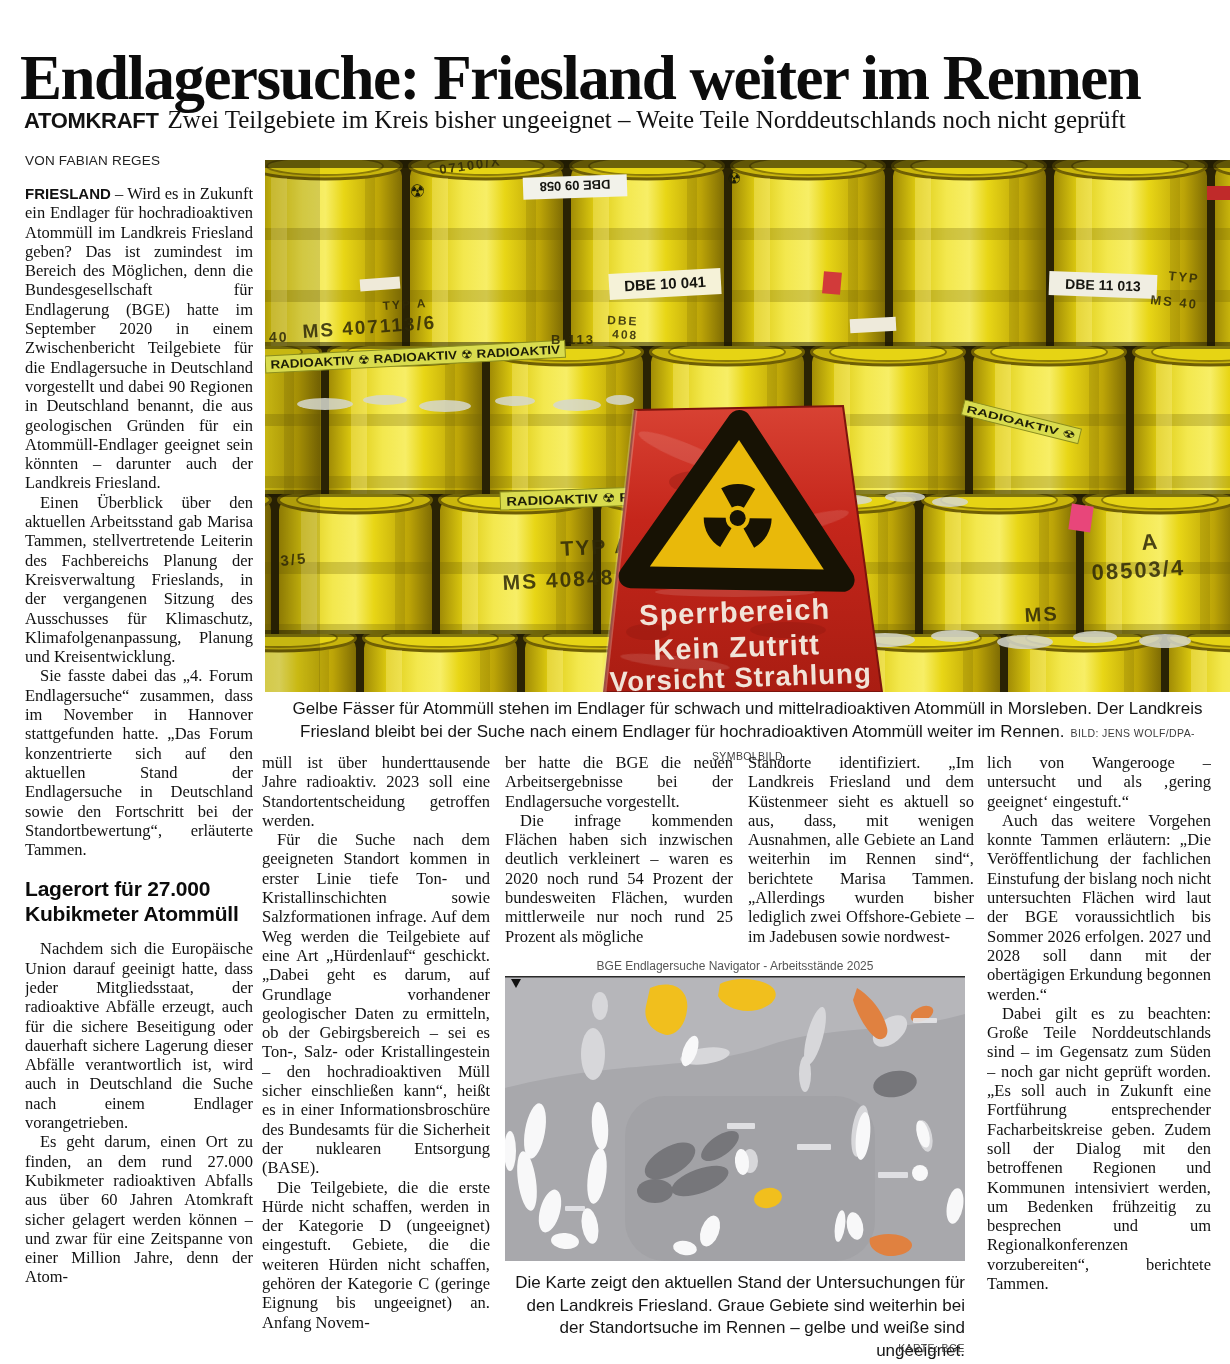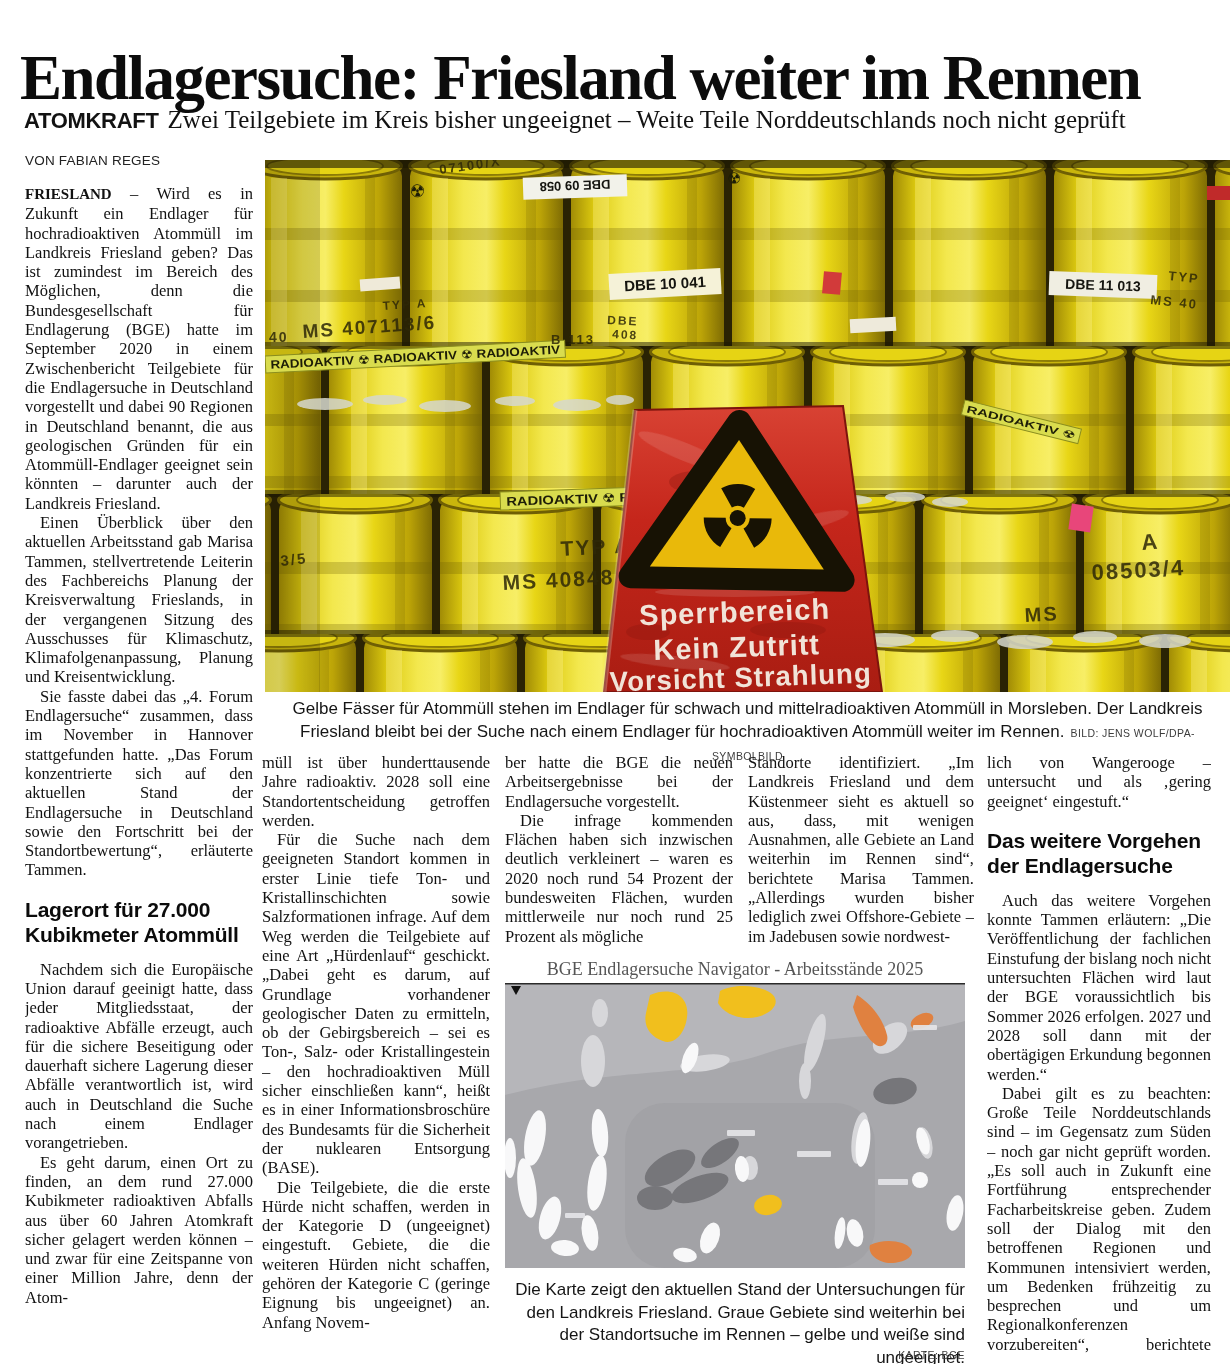--- a/index.html
+++ b/index.html
@@ -31,37 +31,37 @@
   .col-left { left:25px;  top:184px; width:228px; height:1180px; overflow:hidden; }
   .col-2    { left:262px; top:753px; width:228px; height:611px; overflow:hidden; }
   .col-3    { left:505px; top:753px; width:228px; height:200px; overflow:hidden; }
   .col-4    { left:748px; top:753px; width:226px; height:200px; overflow:hidden; }
   .col-5    { left:987px; top:753px; width:224px; height:600px; overflow:hidden; }
   .subhead {
     font-family:"Liberation Sans","DejaVu Sans",sans-serif;
     font-weight:700; font-size:21px; line-height:25px; letter-spacing:-.2px;
     color:#0b0b0b; text-align:left; text-indent:0; margin:17px 0 13px;
   }
-  .dateline { font-family:Liberation Serif, serif; font-weight:700; font-size:15px; }
+  .dateline { font-family:Liberation Sans, sans-serif; font-weight:700; font-size:15px; }
   
   .photo { left:265px; top:160px; width:965px; height:532px; }
   .caption {
     left:265px; top:698px; width:965px;
     font-family:"Liberation Sans","DejaVu Sans",sans-serif;
     font-size:17px; line-height:22.5px; color:#151515; text-align:center;
   }
   .credit {
     font-family:"Liberation Sans","DejaVu Sans",sans-serif;
     font-size:10.5px; letter-spacing:.4px; color:#3c3c3c; margin-left:6px;
   }
   
   .map-block { left:505px; top:959px; width:460px; }
   .map-title {
-    font-family:Liberation Serif, serif;
-    font-size:18px; color:#555; text-align:center; margin:0 0 3px 0;
+    font-family:Liberation Sans, sans-serif;
+    font-size:12px; color:#555; text-align:center; margin:0 0 3px 0;
   }
   .map-caption {
     position:relative; margin-top:7px;
     font-family:"Liberation Sans","DejaVu Sans",sans-serif;
     font-size:17px; line-height:22.5px; color:#151515; text-align:right;
   }
   .map-credit { position:absolute; right:0; bottom:3px; }
   svg text { font-family:"Liberation Sans","DejaVu Sans",sans-serif; }
   .stencil { font-weight:700; fill:#2e2808; letter-spacing:2px; opacity:.85; }
   .sticker-text { font-weight:700; fill:#14140f; }
@@ -254,34 +254,33 @@
     <text class="sign-text" x="472" y="497" text-anchor="middle" font-size="29" transform="rotate(-2 472 497)">Kein Zutritt</text>
     <text class="sign-text" x="476" y="527" text-anchor="middle" font-size="28" textLength="262" lengthAdjust="spacingAndGlyphs" transform="rotate(-2 476 527)">Vorsicht Strahlung</text>
   </g>
 </svg>
 
 <div class="abs caption">
   <span>Gelbe Fässer für Atommüll stehen im Endlager für schwach und mittelradioaktiven Atommüll in Morsleben. Der Landkreis Friesland bleibt bei der Suche nach einem Endlager für hochradioaktiven Atommüll weiter im Rennen.</span><span class="credit">BILD: JENS WOLF/DPA-SYMBOLBILD</span>
 </div>
 
 <div class="abs bodycol col-2">
-  <p>müll ist über hunderttausende Jahre radioaktiv. 2028 soll eine Standortentscheidung getroffen werden.</p>
+  <p>müll ist über hunderttausende Jahre radioaktiv. 2023 soll eine Standortentscheidung getroffen werden.</p>
   <p class="ind">Für die Suche nach dem geeigneten Standort kommen in erster Linie tiefe Ton- und Kristallinschichten sowie Salzformationen infrage. Auf dem Weg werden die Teilgebiete auf eine Art „Hürdenlauf“ geschickt. „Dabei geht es darum, auf Grundlage vorhandener geologischer Daten zu ermitteln, ob der Gebirgsbereich – sei es Ton-, Salz- oder Kristallingestein – den hochradioaktiven Müll sicher einschließen kann“, heißt es in einer Informationsbroschüre des Bundesamts für die Sicherheit der nuklearen Entsorgung (BASE).</p>
   <p class="ind">Die Teilgebiete, die die erste Hürde nicht schaffen, werden in der Kategorie D (ungeeignet) eingestuft. Gebiete, die die weiteren Hürden nicht schaffen, gehören der Kategorie C (geringe Eignung bis ungeeignet) an. Anfang Novem-</p>
 </div>
 <div class="abs bodycol col-3">
   <p>ber hatte die BGE die neuen Arbeitsergebnisse bei der Endlagersuche vorgestellt.</p>
   <p class="ind">Die infrage kommenden Flächen haben sich inzwischen deutlich verkleinert – waren es 2020 noch rund 54 Prozent der bundesweiten Flächen, wurden mittlerweile nur noch rund 25 Prozent als mögliche</p>
 </div>
 <div class="abs bodycol col-4">
   <p>Standorte identifiziert. „Im Landkreis Friesland und dem Küstenmeer sieht es aktuell so aus, dass, mit wenigen Ausnahmen, alle Gebiete an Land weiterhin im Rennen sind“, berichtete Marisa Tammen. „Allerdings wurden bisher lediglich zwei Offshore-Gebiete – im Jadebusen sowie nordwest-</p>
 </div>
 <div class="abs bodycol col-5">
   <p>lich von Wangerooge – untersucht und als ‚gering geeignet‘ eingestuft.“</p>
-  <div class="subhead">Das weitere Vorgehen der Endlagersuche</div>
   <p class="ind">Auch das weitere Vorgehen konnte Tammen erläutern: „Die Veröffentlichung der fachlichen Einstufung der bislang noch nicht untersuchten Flächen wird laut der BGE voraussichtlich bis Sommer 2026 erfolgen. 2027 und 2028 soll dann mit der obertägigen Erkundung begonnen werden.“</p>
   <p class="ind">Dabei gilt es zu beachten: Große Teile Norddeutschlands sind – im Gegensatz zum Süden – noch gar nicht geprüft worden. „Es soll auch in Zukunft eine Fortführung entsprechender Facharbeitskreise geben. Zudem soll der Dialog mit den betroffenen Regionen und Kommunen intensiviert werden, um Bedenken frühzeitig zu besprechen und um Regionalkonferenzen vorzubereiten“, berichtete Tammen.</p>
 </div>
 
 <div class="abs map-block">
   <div class="map-title">BGE Endlagersuche Navigator - Arbeitsstände 2025</div>
   <svg width="460" height="285" viewBox="0 0 460 285">
     <rect x="0" y="0" width="460" height="285" fill="#a8a8ac"></rect>
     <path d="M0,0 H460 V38 C390,58 325,48 262,70 C185,96 120,82 0,112 Z" fill="#b6b6ba"></path>
     <rect x="120" y="120" width="250" height="165" rx="40" fill="#9b9b9f" opacity=".5"></rect>

